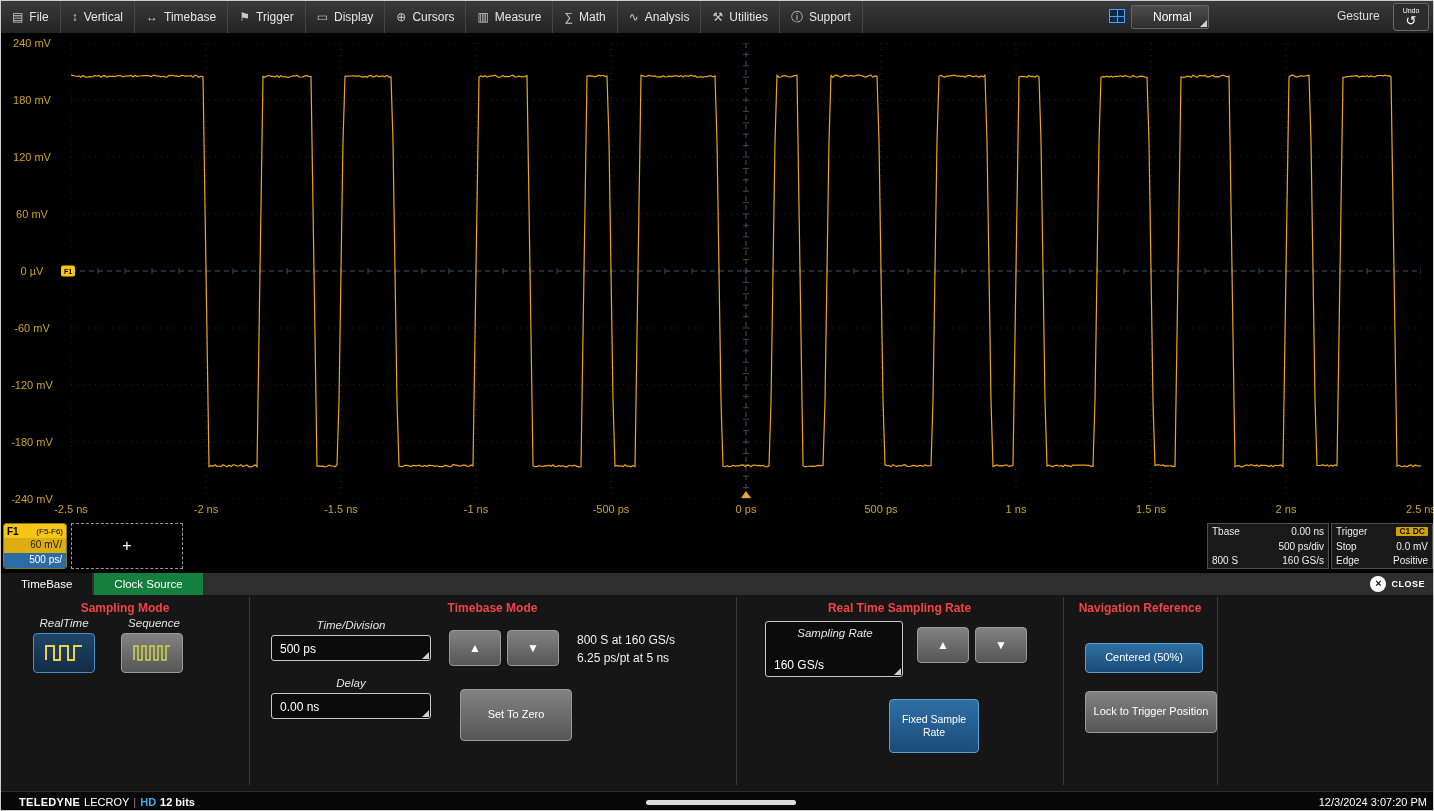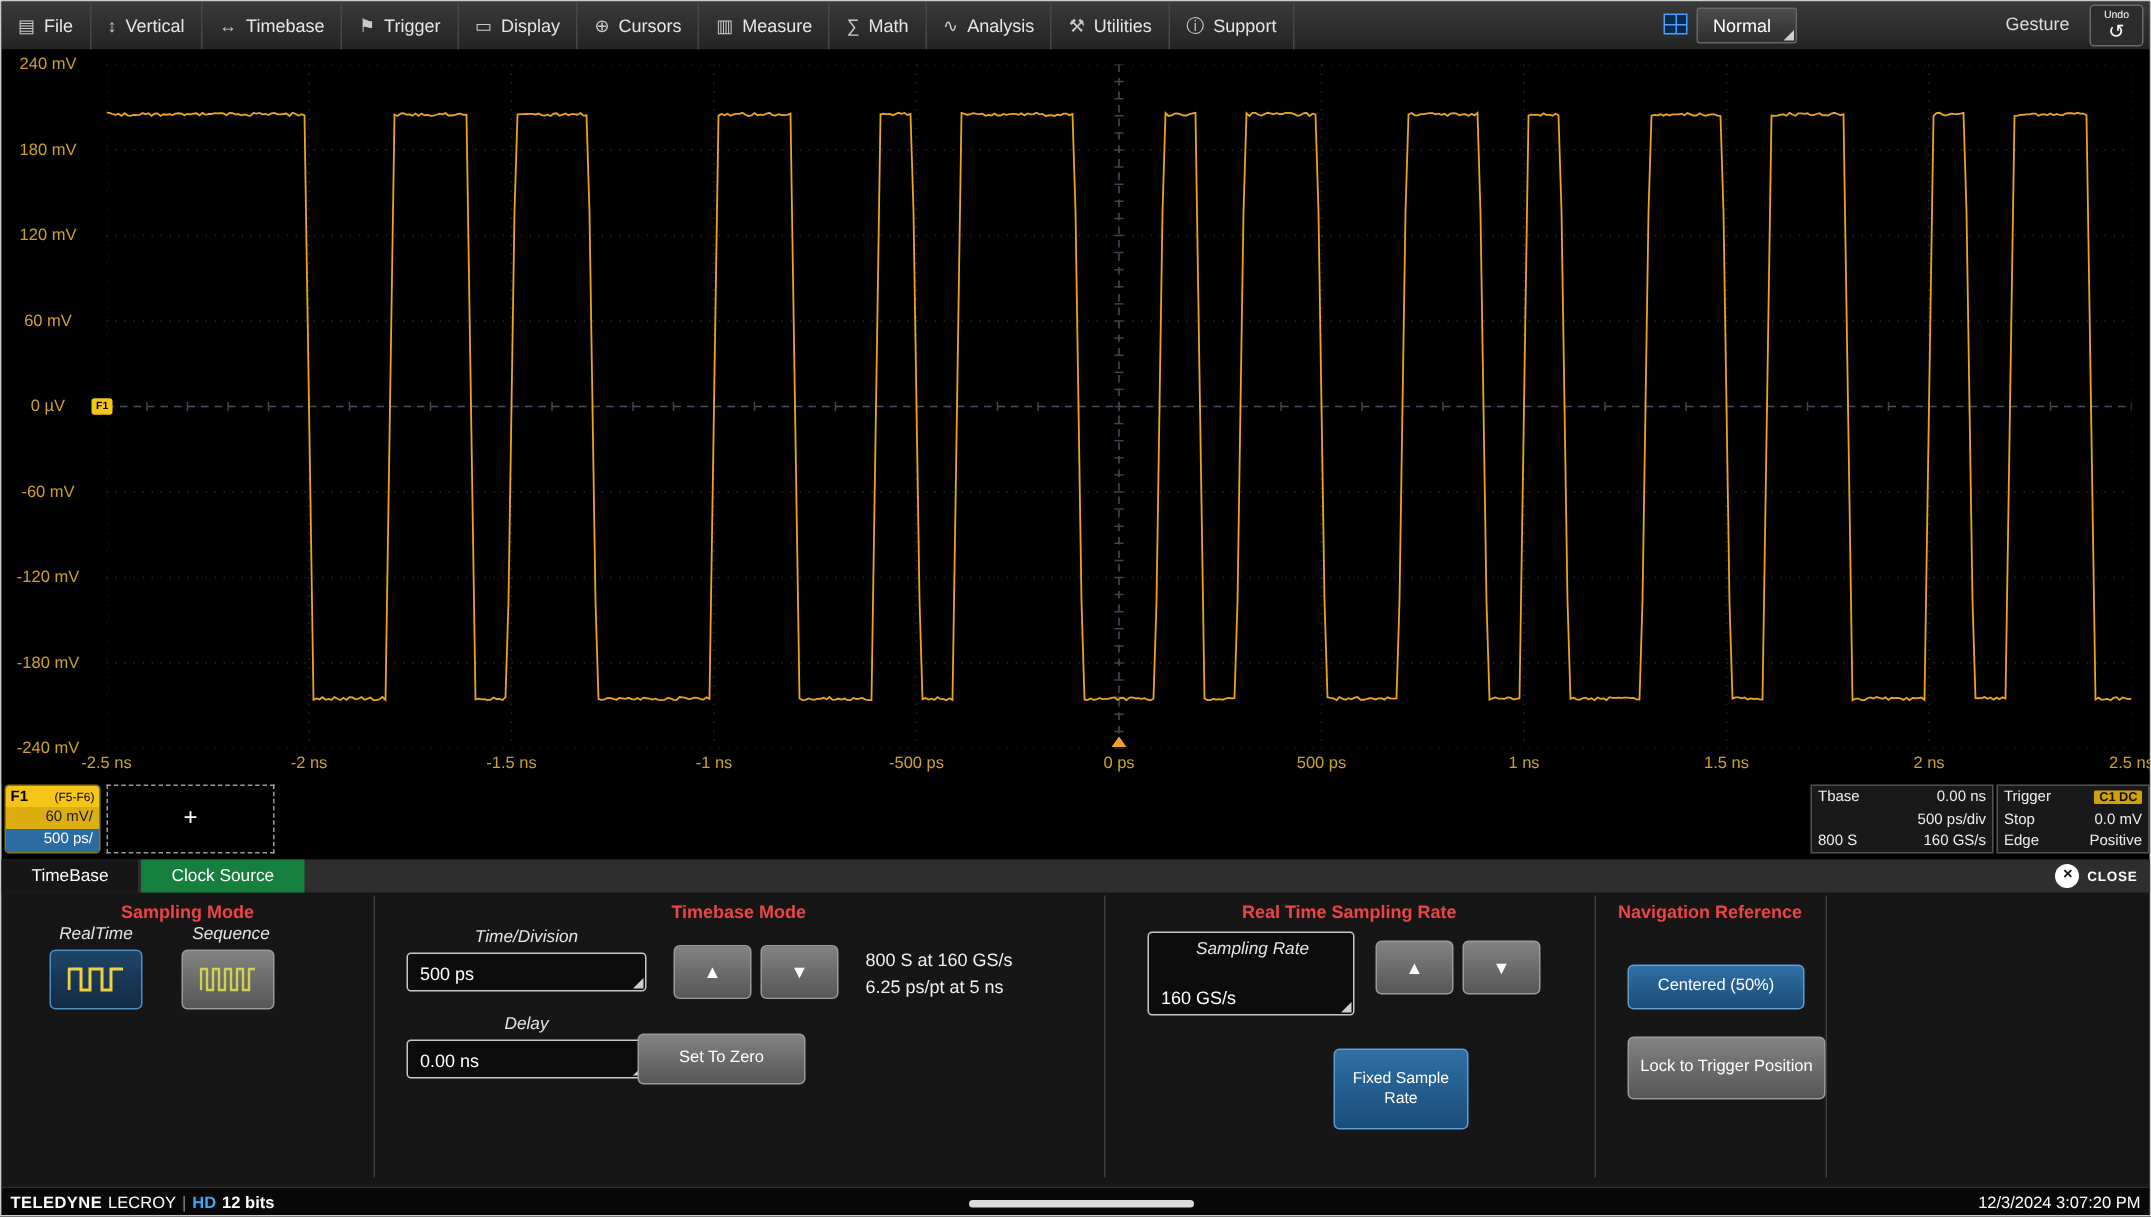--- a/index.html
+++ b/index.html
@@ -10,21 +10,21 @@
   #menubar { position:absolute; top:0; left:0; width:1434px; height:32px;
     background:linear-gradient(#3a3a3a,#232323); display:flex; align-items:stretch; }
   .menu-item { display:flex; align-items:center; gap:6px; padding:0 11px; color:#e6e6e6;
     font-size:12px; border-right:1px solid #474747; cursor:default; }
   .menu-icon { font-size:12px; color:#c9c9c9; }
   #menubar-right { position:absolute; right:0; top:0; height:32px; width:330px; }
   #grid-display-icon { position:absolute; left:4px; top:8px; width:16px; height:14px;
     border:1px solid #4aa0ff; background-color:#0a2a4a;
     background-image:linear-gradient(#4aa0ff,#4aa0ff),linear-gradient(#4aa0ff,#4aa0ff);
     background-size:1px 100%,100% 1px; background-position:center,center; background-repeat:no-repeat; }
-  #display-mode-button { position:absolute; left:26px; top:4px; height:24px; padding:0 16px 0 10px;
+  #display-mode-button { position:absolute; left:26px; top:4px; height:24px; padding:0 16px 0 21px;
     background:linear-gradient(#4c4c4c,#2e2e2e); border:1px solid #666; border-radius:2px;
     color:#fff; font-size:12px; display:flex; align-items:center; }
   #gesture-button { position:absolute; left:232px; top:8px; color:#ddd; font-size:12px; }
   #undo-button { position:absolute; left:288px; top:2px; width:36px; height:28px; background:#2c2c2c;
     border:1px solid #6a6a6a; border-radius:3px; color:#fff; display:flex; flex-direction:column;
     align-items:center; justify-content:center; line-height:1; }
   #undo-button .lbl { font-size:7px; }
   #undo-button .glyph { font-size:13px; }
   .fold { position:relative; }
   .fold::after { content:""; position:absolute; right:1px; bottom:1px;
@@ -85,21 +85,21 @@
     border-radius:4px; color:#fff; font-size:11px; line-height:1.25;
     background:linear-gradient(#828282,#565656); border:1px solid #9a9a9a; }
   .btn.blue { background:linear-gradient(#2f6fa5,#1b4c79); border:1px solid #5ba0d0; }
   .btn.navy { background:linear-gradient(#1d4568,#122c45); border:1px solid #4a90c4; }
   .arrow-btn { font-size:12px; }
   #info-text { position:absolute; left:576px; top:58px; color:#efefef; font-size:12px; line-height:1.5; }
 
   
   #statusbar { position:absolute; top:790px; left:0; width:1434px; height:21px; background:#080808;
     border-top:1px solid #2e2e2e; display:flex; align-items:center; color:#fff; font-size:11px; }
-  #brand { padding-left:6px; display:flex; gap:4px; align-items:baseline; }
+  #brand { padding-left:18px; display:flex; gap:4px; align-items:baseline; }
   #brand .b1 { font-weight:bold; letter-spacing:0.3px; }
   #brand .sep { color:#888; }
   #brand .hd { color:#3fa9f5; font-weight:bold; }
   #brand .bits { font-weight:bold; }
   #horizontal-scrollbar { position:absolute; left:645px; top:8px; width:150px; height:5px;
     background:#dcdcdc; border-radius:3px; }
   #timestamp { margin-left:auto; padding-right:8px; font-size:11px; }
 </style>
 </head>
 <body>
@@ -396,21 +396,21 @@
       <span>▼</span>
     </div>
     <div id="info-text">
       <div>800 S at 160 GS/s</div>
       <div>6.25 ps/pt at 5 ns</div>
     </div>
     <div class="italic-label" style="left:270px;width:160px;top:104px">Delay</div>
     <div class="field fold" style="left:270px;top:120px;width:160px;height:26px">
       <span class="val">0.00 ns</span>
     </div>
-    <div class="btn" style="left:424px;top:116px;width:112px;height:34px">
+    <div class="btn" style="left:459px;top:116px;width:112px;height:52px">
       <span>Set To Zero</span>
     </div>
 
     <div class="section-title" style="left:735px;width:327px">Real Time Sampling Rate</div>
     <div class="field fold" style="left:764px;top:48px;width:138px;height:56px">
       <div class="italic-label" style="left:0;width:138px;top:5px;position:absolute">Sampling Rate</div>
       <span class="val">160 GS/s</span>
     </div>
     <div class="btn arrow-btn" style="left:916px;top:54px;width:52px;height:36px">
       <span>▲</span>

